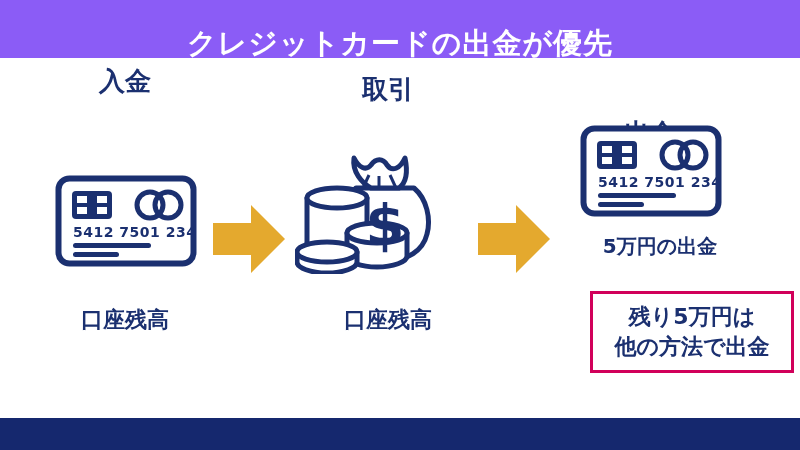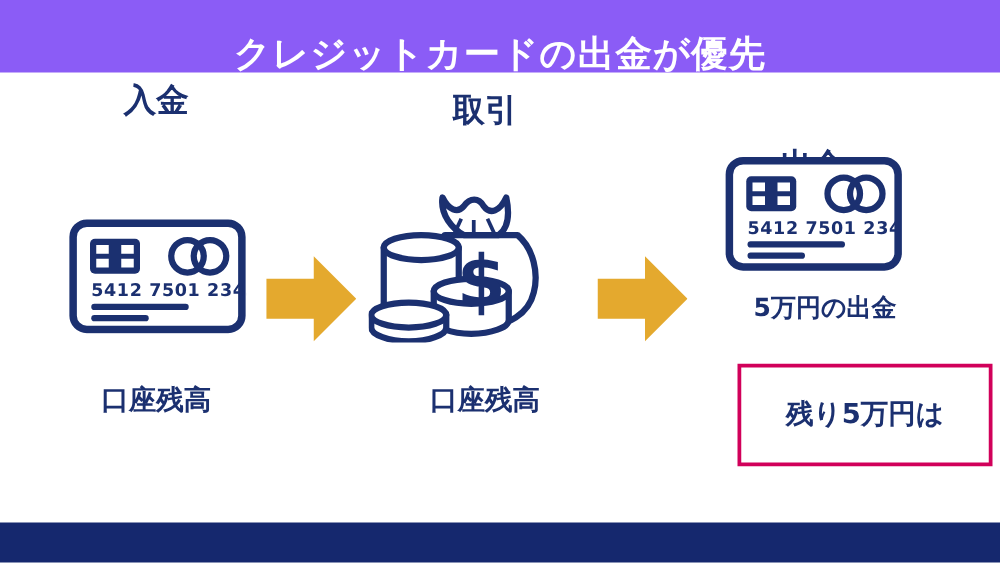--- a/index.html
+++ b/index.html
@@ -243,17 +243,18 @@
   </div>
 
   <div class="caption c2">
     <span class="line">口座残高</span>
   </div>
 
   <div class="withdraw-label">5万円の出金</div>
 
   <div class="alert-box">
     <span class="line">残り5万円は</span>
+    <span class="line">他の方法で出金</span>
   </div>
 
   <div class="bottom-bar"></div>
 
 </div>
 
 </body></html>

